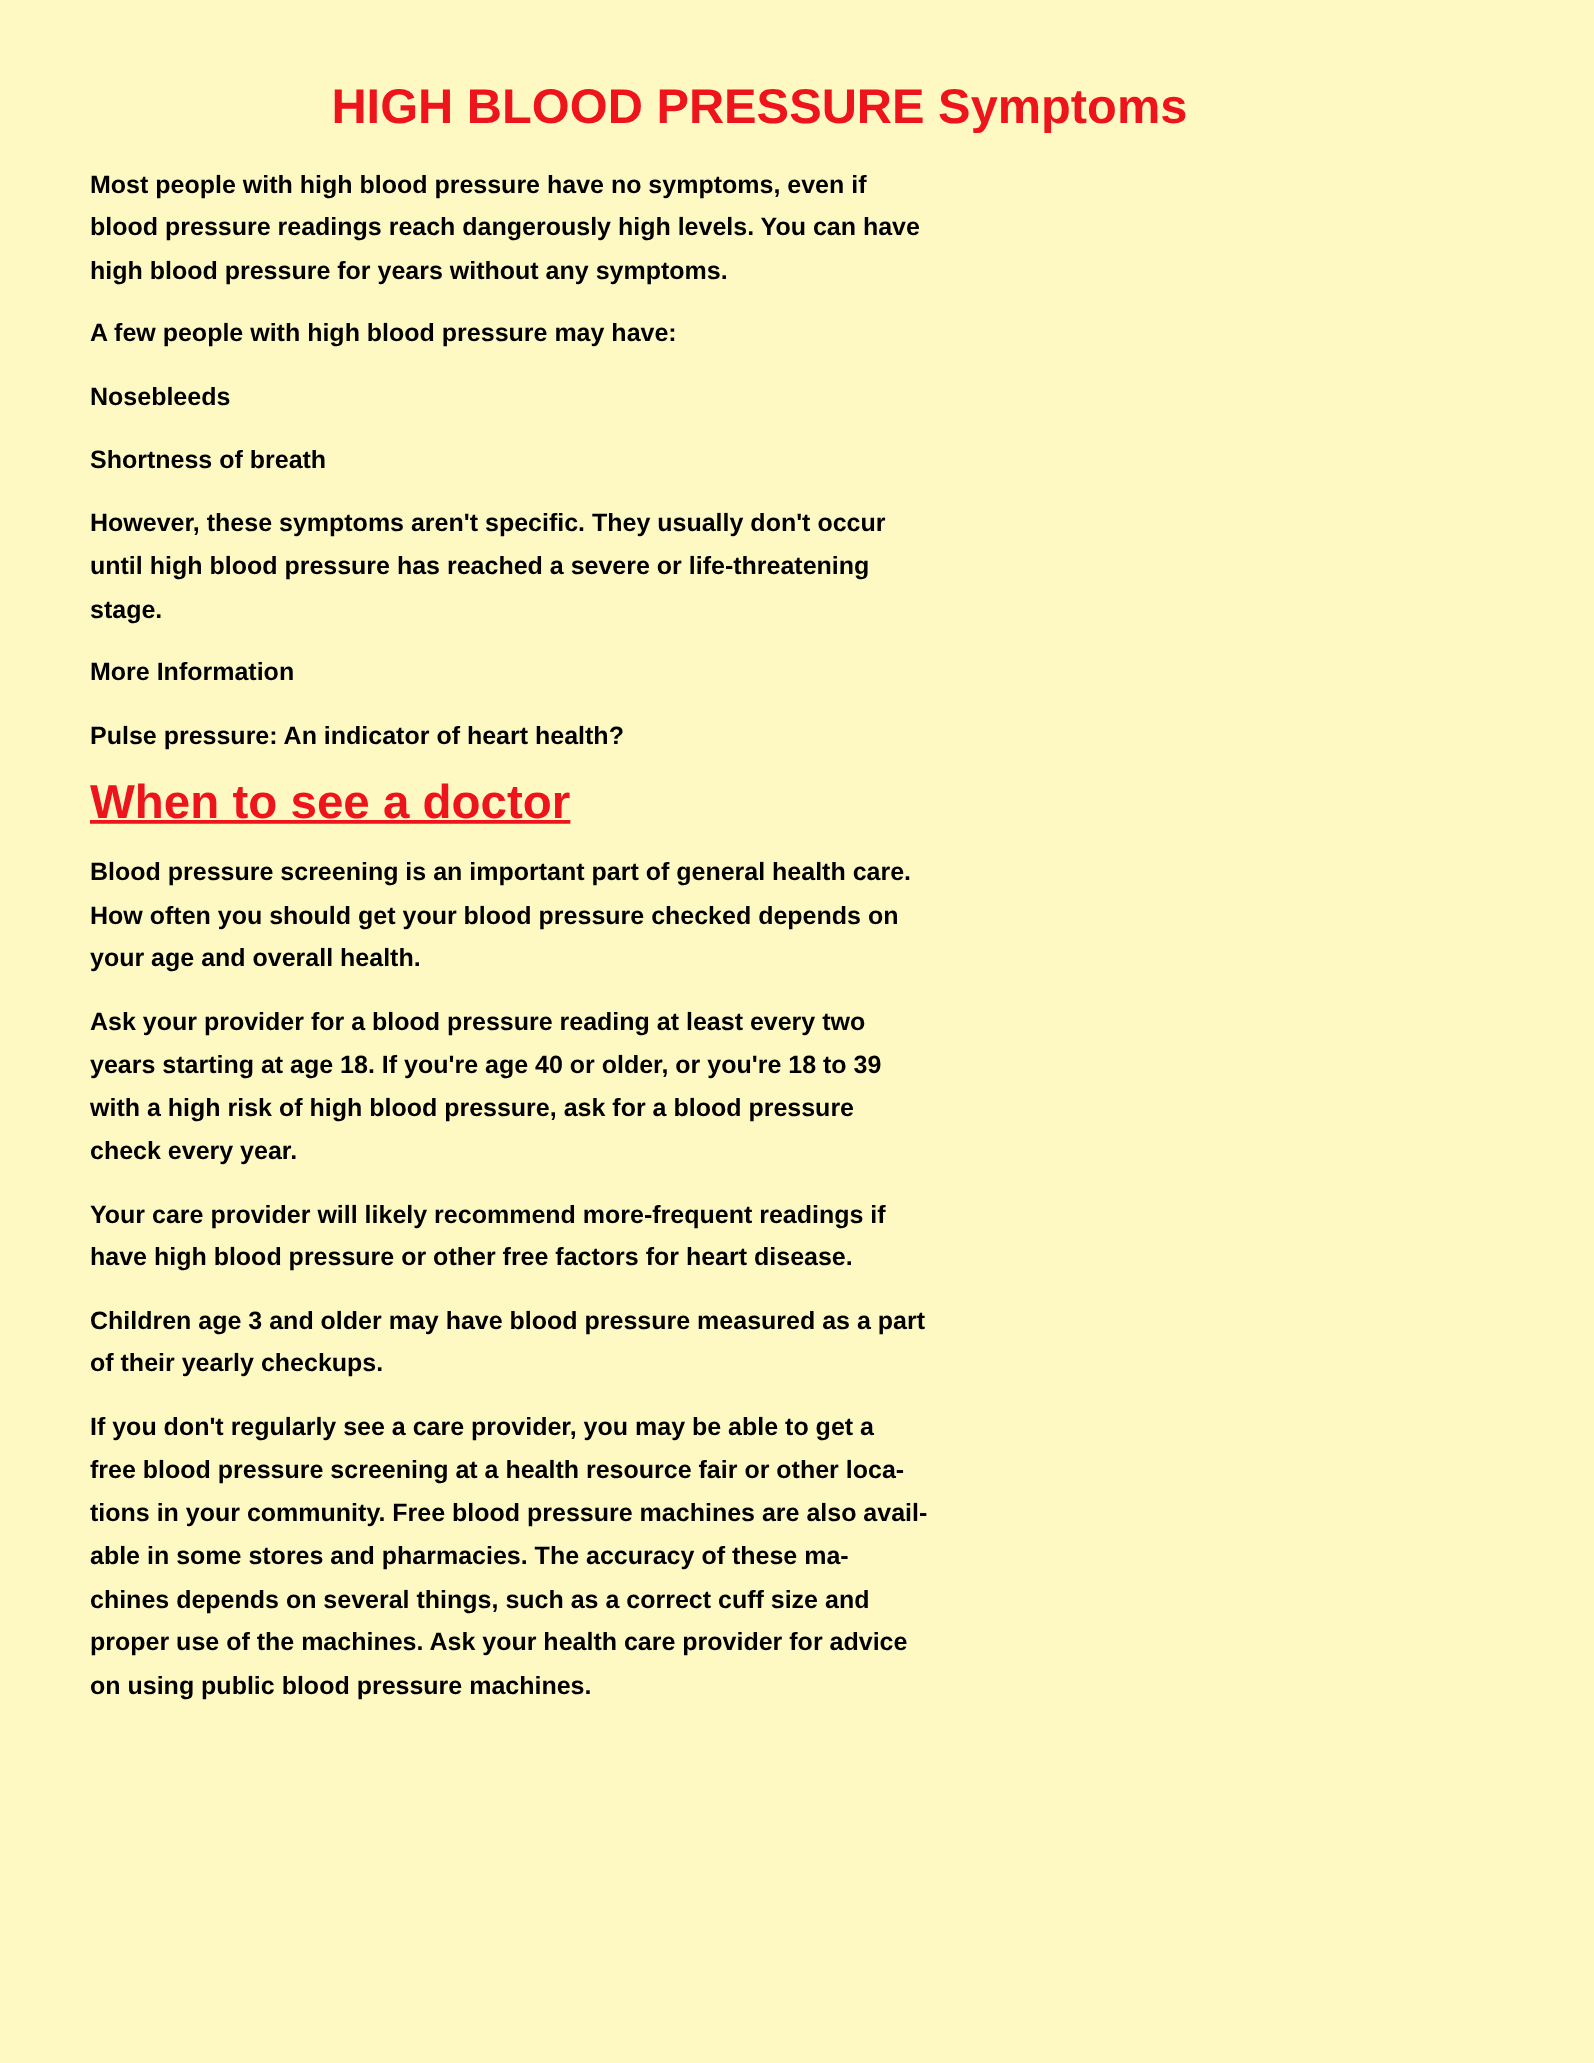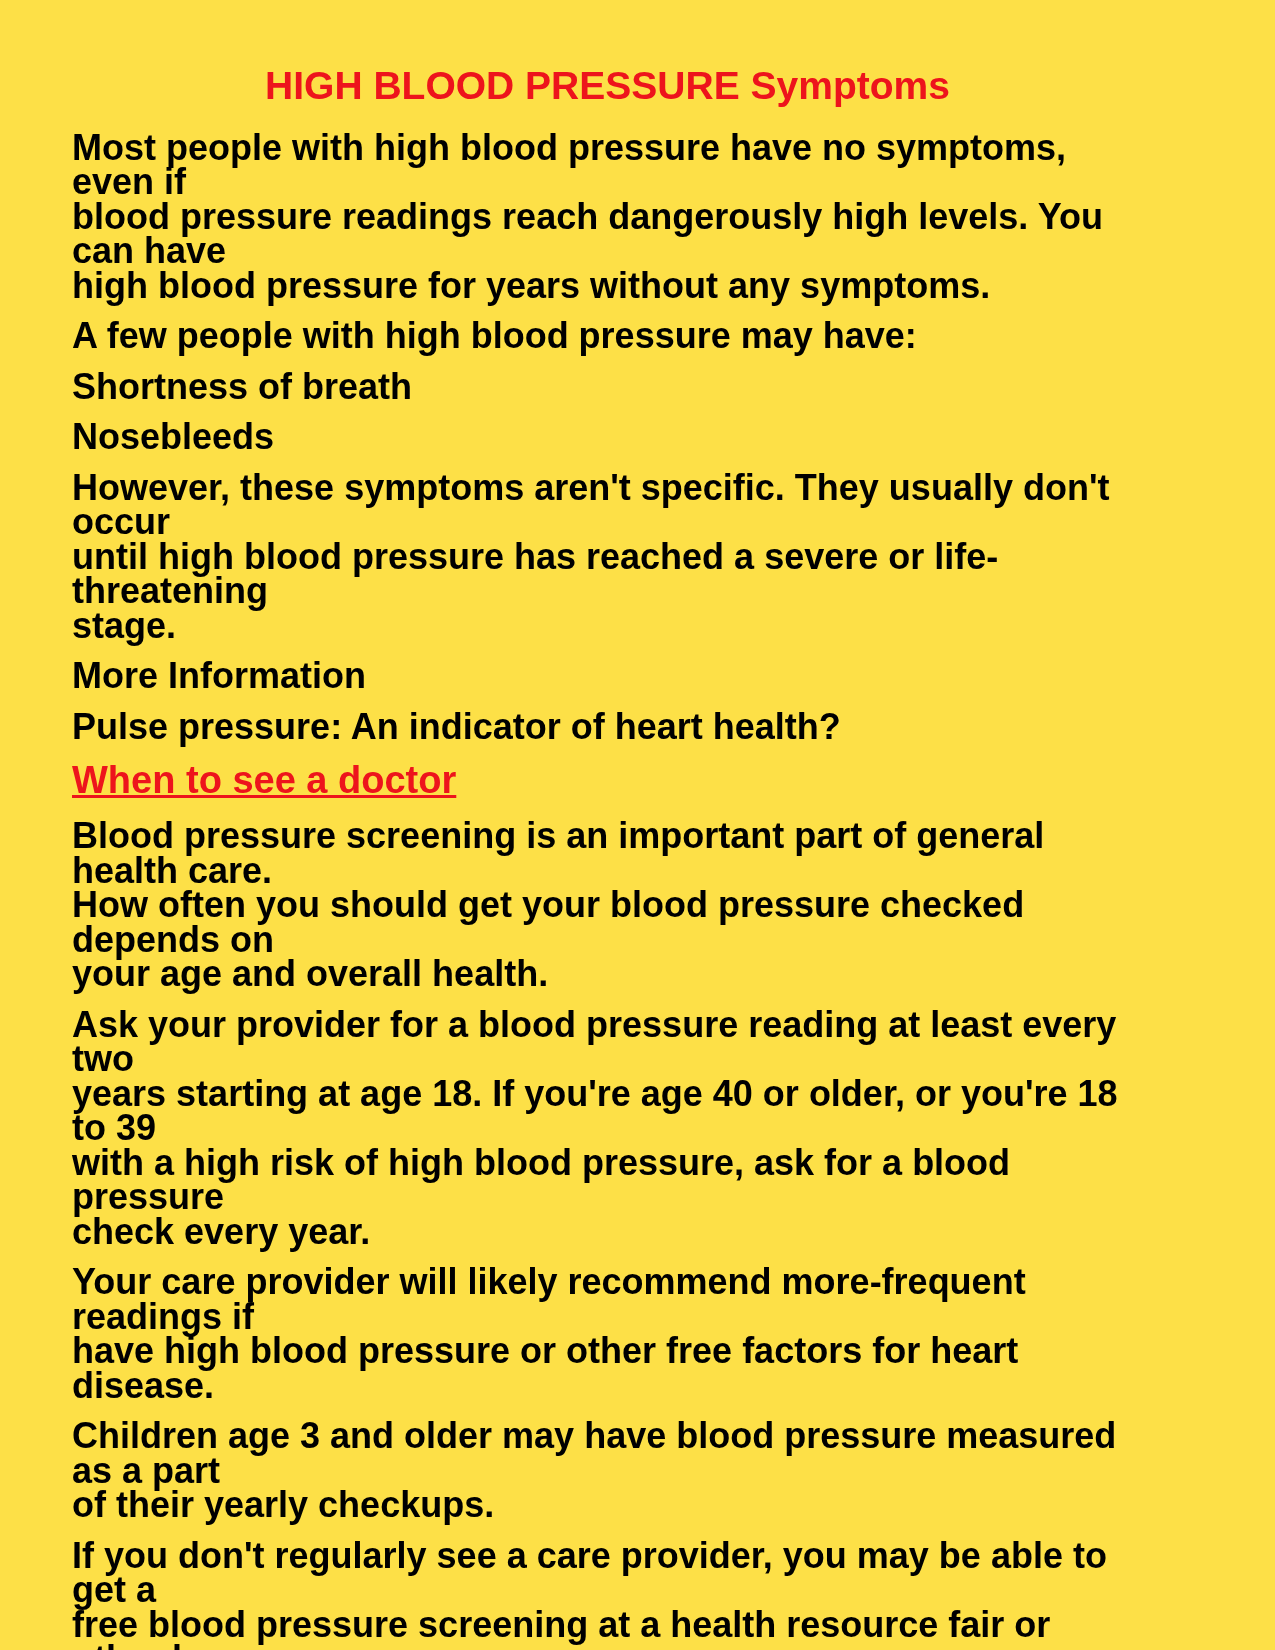--- a/index.html
+++ b/index.html
@@ -5,21 +5,21 @@
   html, body {
     margin: 0;
     padding: 0;
     background: #ffffff;
   }
   .page {
     position: relative;
     width: 1275px;
     height: 1650px;
     margin: 0 auto;
-    background: #fde047;
+    background: #fef9c3;
     box-sizing: border-box;
     padding: 64px 132px 0 72px;
     font-family: "Liberation Sans", sans-serif;
     font-weight: bold;
     color: #000000;
     overflow: hidden;
   }
   .doc-title {
     margin: 0 0 22px 0;
     font-size: 39px;
@@ -30,42 +30,42 @@
   }
   .section-heading {
     margin: 10px 0 16px 0;
     font-size: 38px;
     line-height: 46px;
     color: #ed141c;
     text-decoration: underline;
   }
   .body-par {
     margin: 16px 0 13px 0;
-    font-size: 36px;
+    font-size: 20px;
     line-height: 34.5px;
     white-space: pre-line;
   }
 </style>
 </head>
 <body>
 
 <div class="page">
 
   <h1 class="doc-title">HIGH BLOOD PRESSURE Symptoms</h1>
 
   <p class="body-par">Most people with high blood pressure have no symptoms, even if
 blood pressure readings reach dangerously high levels. You can have
 high blood pressure for years without any symptoms.</p>
 
   <p class="body-par">A few people with high blood pressure may have:</p>
 
 
+  <p class="body-par">Nosebleeds</p>
+
   <p class="body-par">Shortness of breath</p>
-
-  <p class="body-par">Nosebleeds</p>
 
   <p class="body-par">However, these symptoms aren't specific. They usually don't occur
 until high blood pressure has reached a severe or life-threatening
 stage.</p>
 
   <p class="body-par">More Information</p>
 
   <p class="body-par">Pulse pressure: An indicator of heart health?</p>
 
   <h2 class="section-heading">When to see a doctor</h2>

